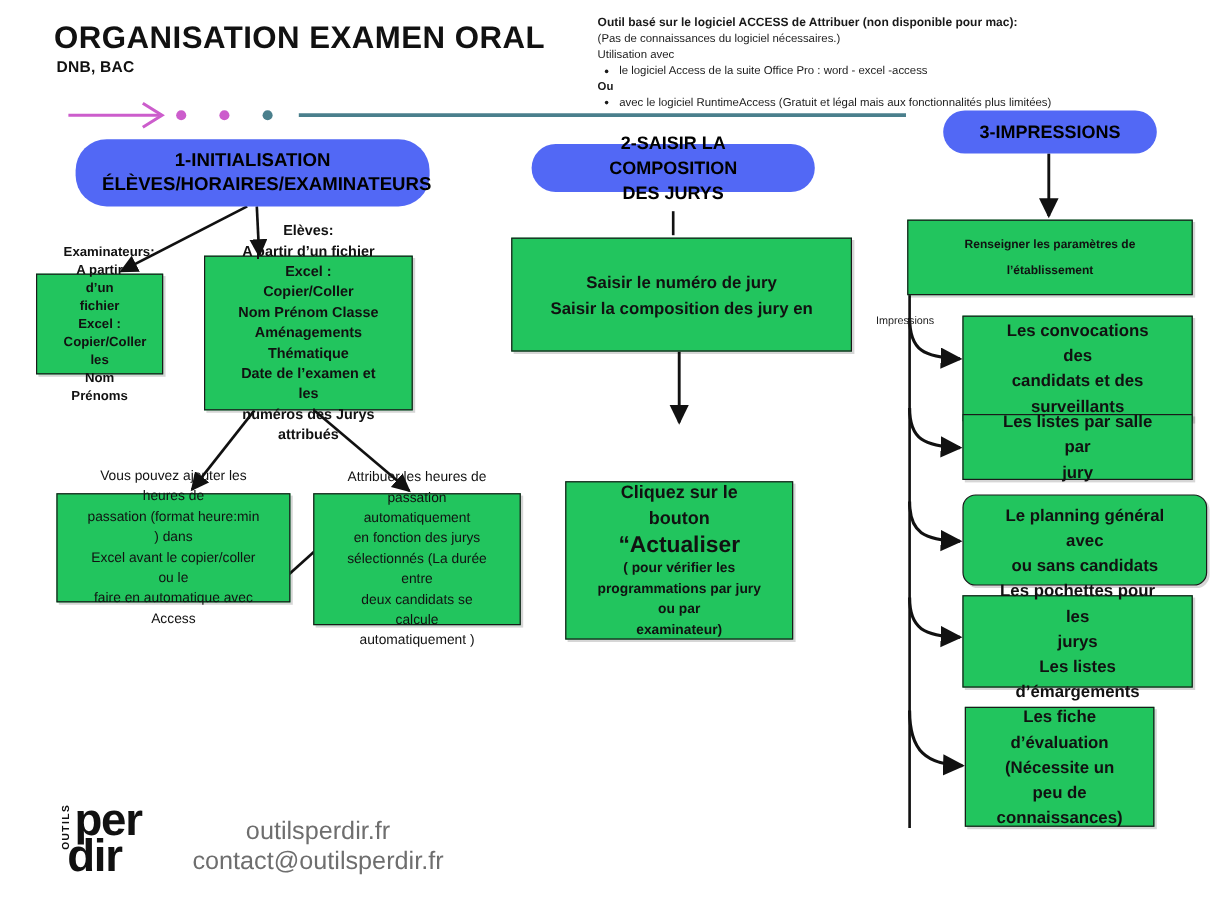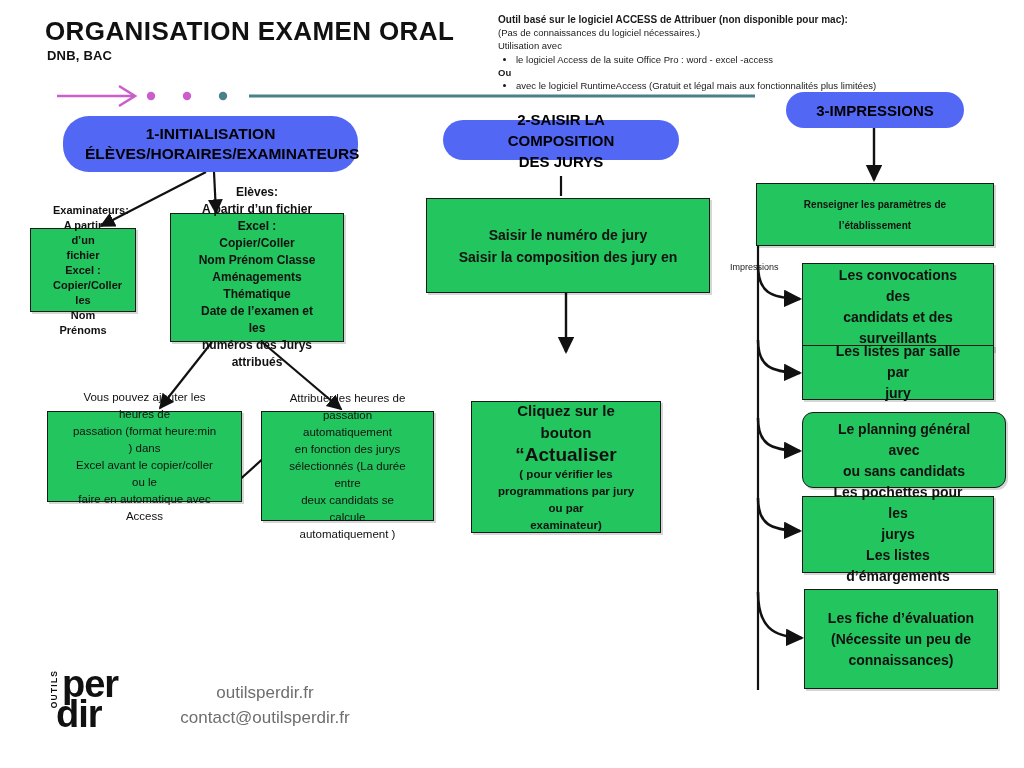--- a/index.html
+++ b/index.html
@@ -123,21 +123,21 @@
     line-height: 32px;
     color: #111111;
   }
   #logo .per { top: 0px; }
   #logo .dir { top: 30px; left: 12px; }
 
   #contact {
     left: 150px; top: 680px;
     width: 230px;
     text-align: center;
-    font-size: 17px;
+    font-size: 21px;
     line-height: 25px;
     color: #6e6e6e;
   }
 </style>
 </head>
 <body>
 
 <div id="page">
 
   <div class="abs" id="title">ORGANISATION EXAMEN ORAL</div>
@@ -308,21 +308,21 @@
   </div>
 
   <div class="abs box" id="out-3" style="left:802px; top:496px; width:192px; height:77px; font-size:14px; line-height:21px;">
     <div class="lines">
       <span class="l">Les pochettes pour les</span>
       <span class="l">jurys</span>
       <span class="l">Les listes d’émargements</span>
     </div>
   </div>
 
-  <div class="abs box" id="out-4" style="left:804px; top:589px; width:194px; height:100px; font-size:14px; line-height:21px;">
+  <div class="abs box" id="out-4" style="left:804px; top:589px; width:158px; height:100px; font-size:14px; line-height:21px;">
     <div class="lines">
       <span class="l">Les fiche d’évaluation</span>
       <span class="l">(Nécessite un peu de</span>
       <span class="l">connaissances)</span>
     </div>
   </div>
 
   <div class="abs" id="logo">
     <span class="outils">OUTILS</span>
     <span class="per">per</span>

